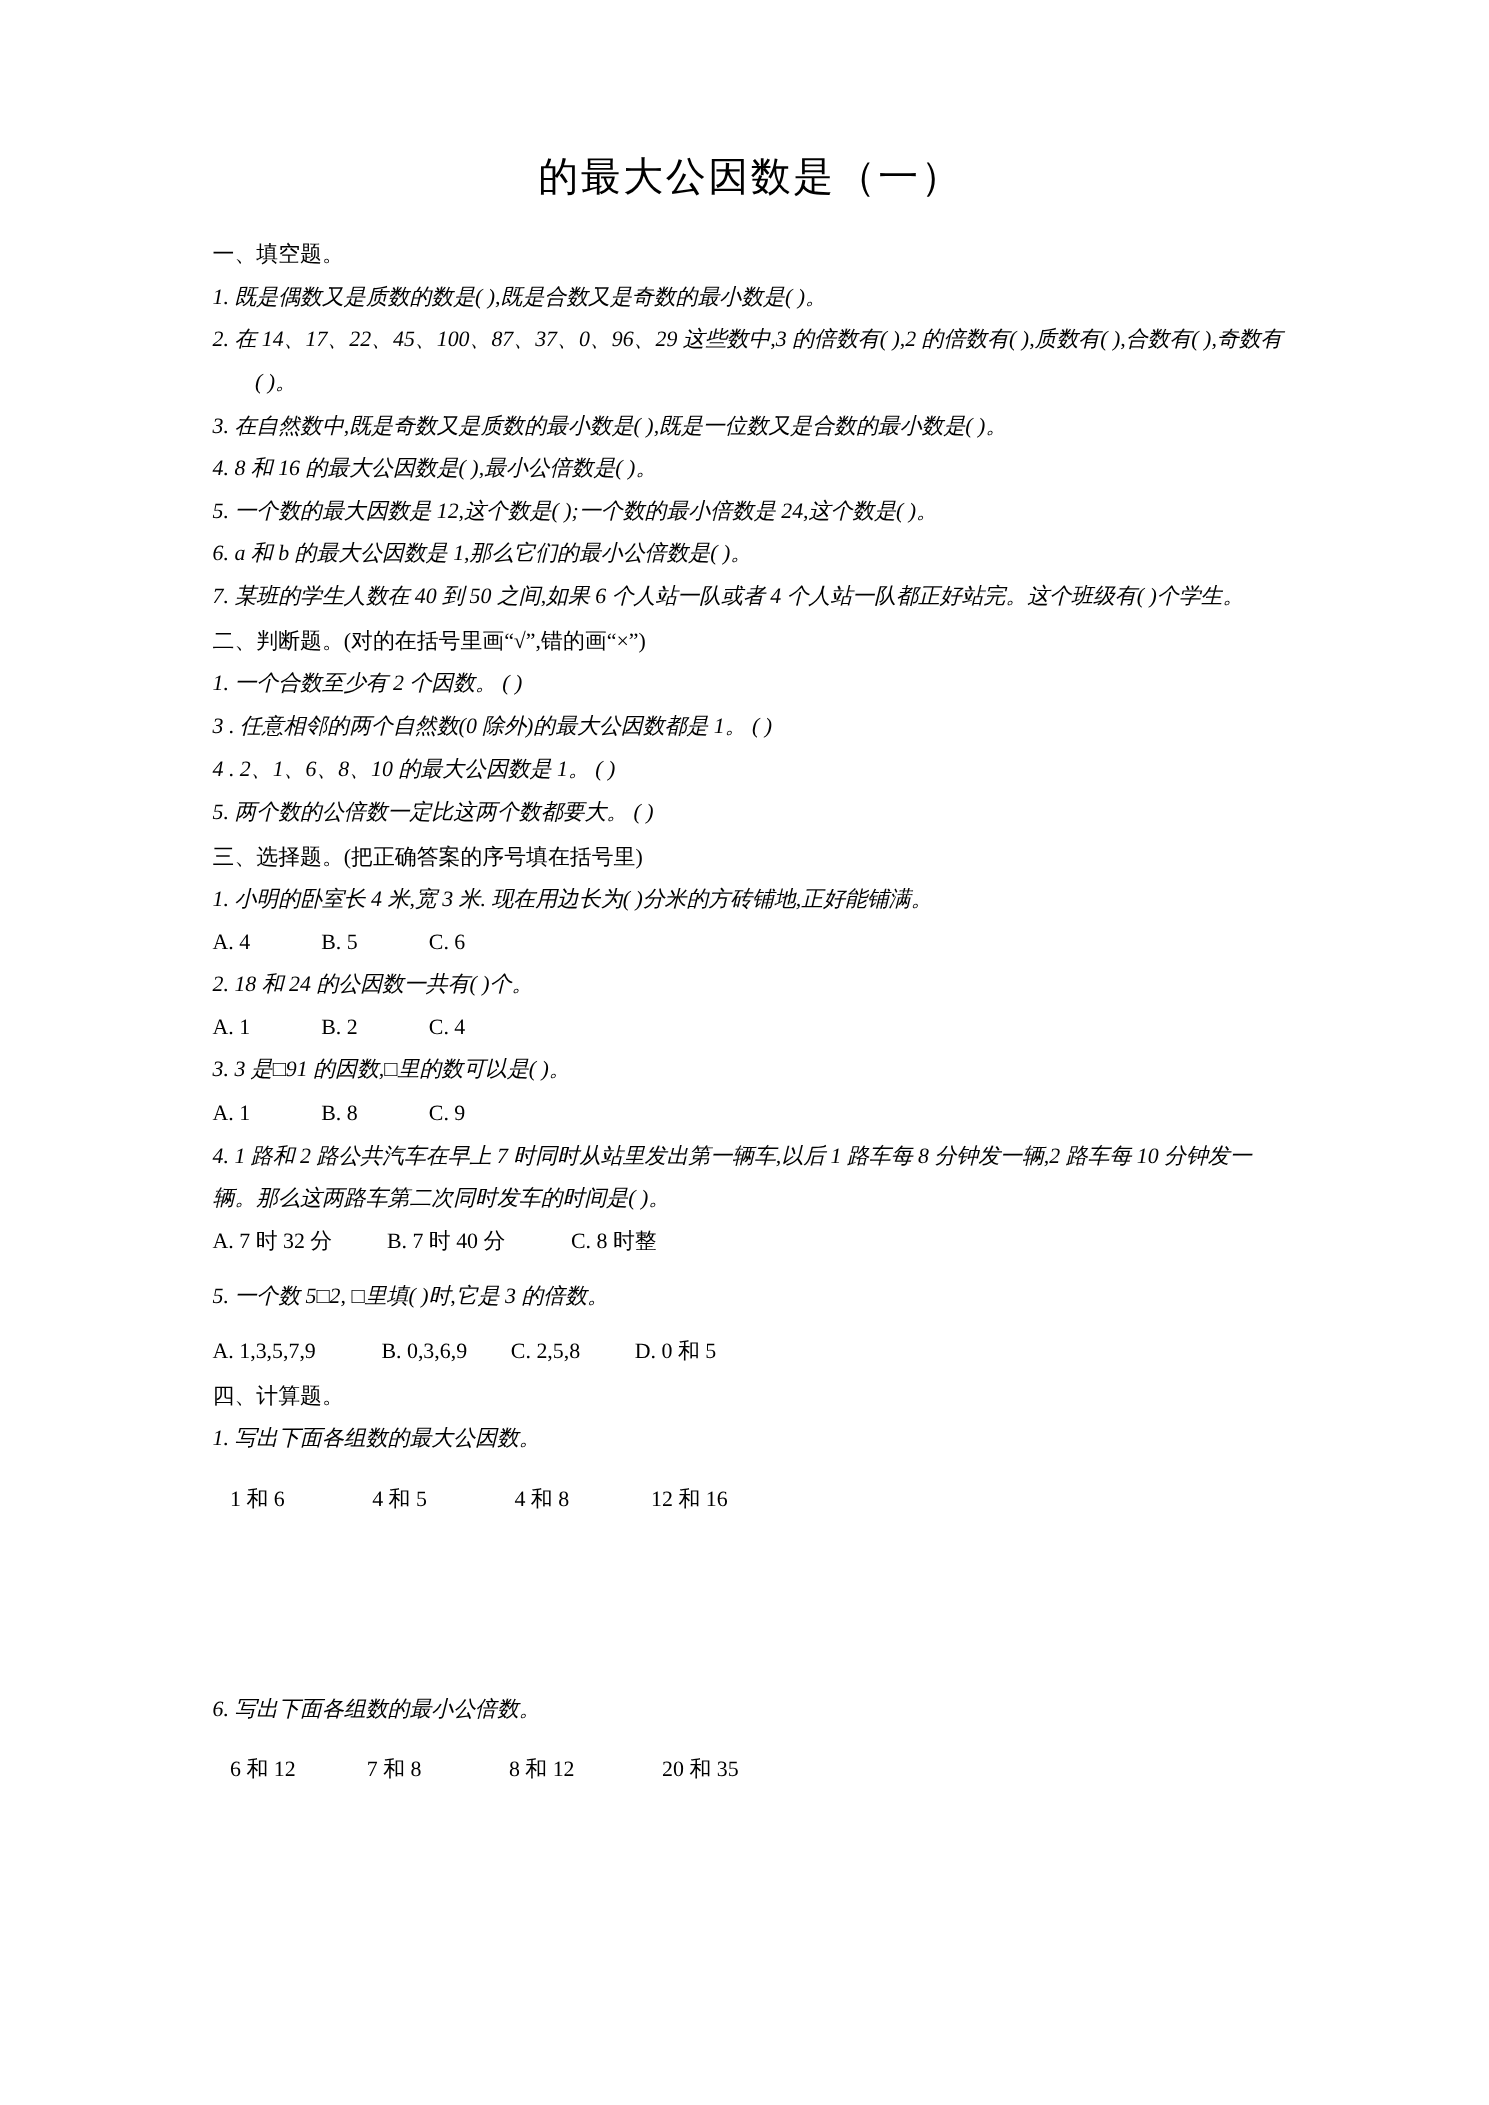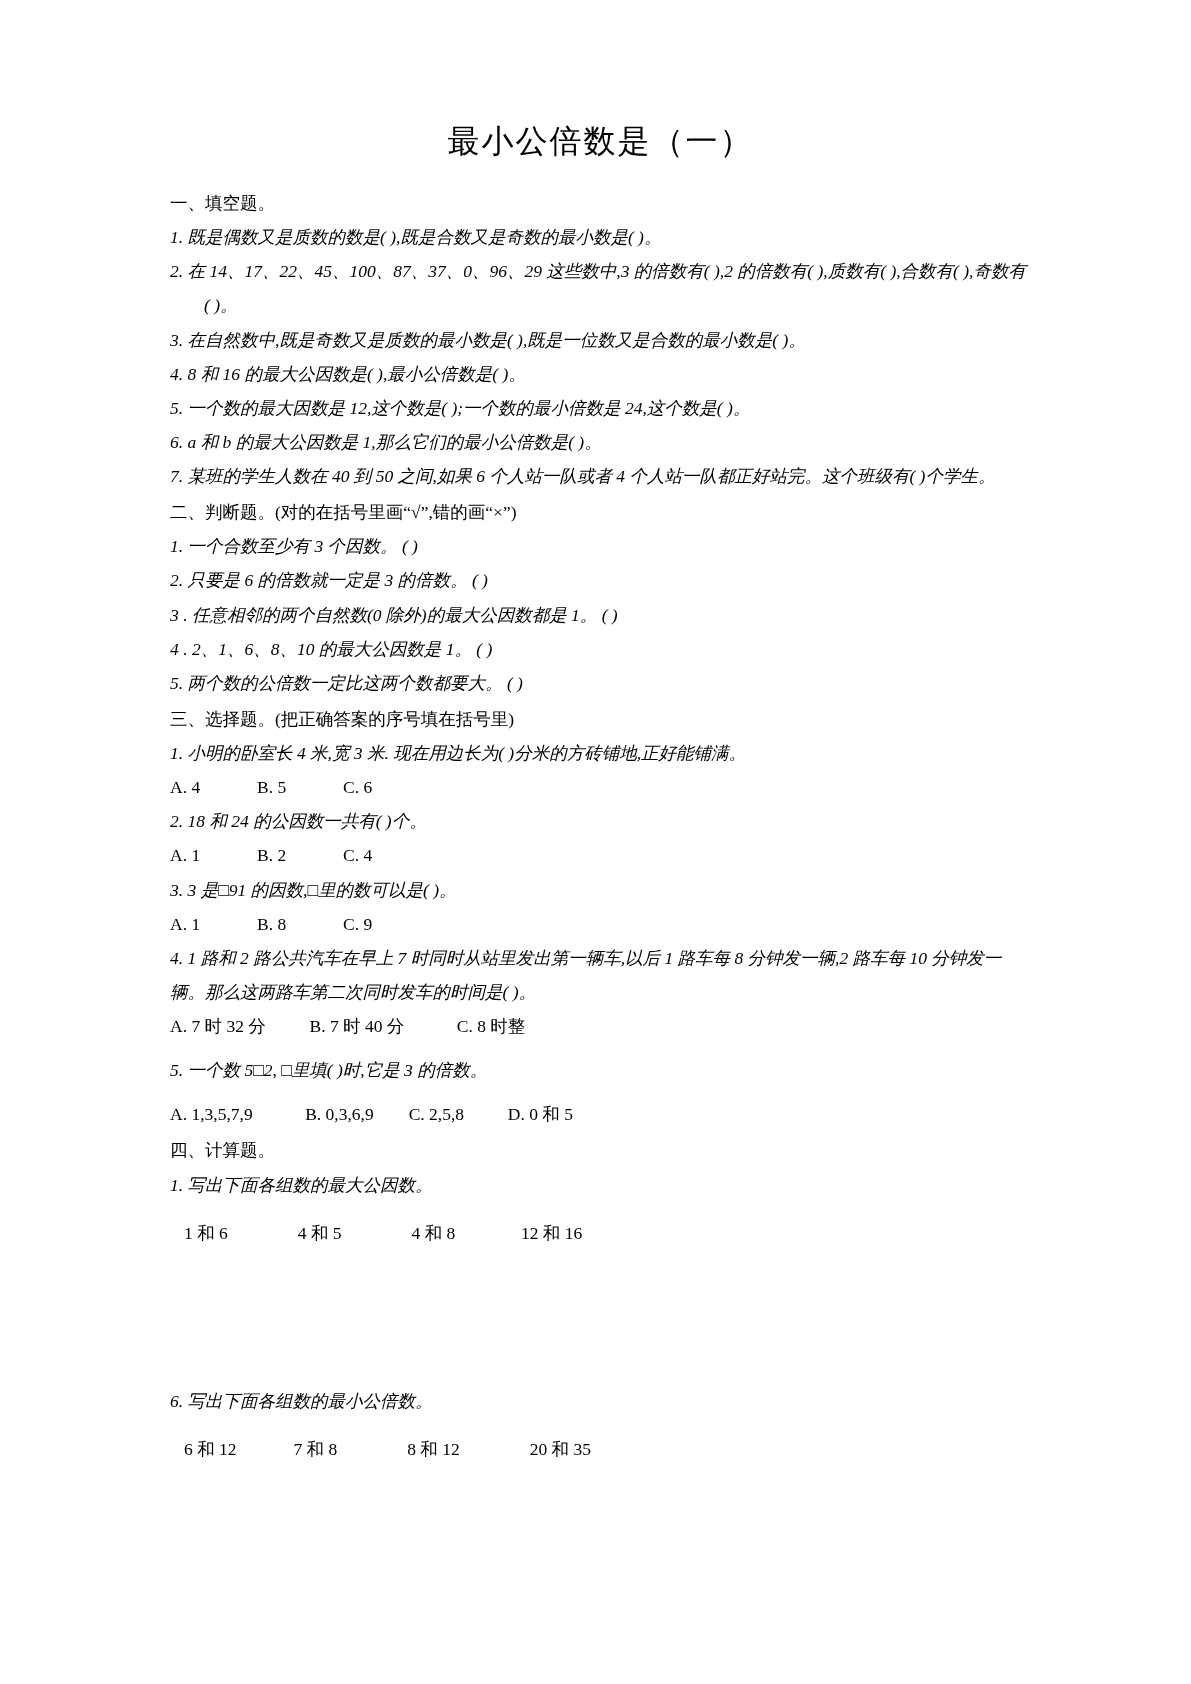--- a/index.html
+++ b/index.html
@@ -55,34 +55,33 @@
     line-height: 1.95;
     white-space: pre;
     margin: 14px;
   }
 </style>
 </head>
 <body>
 
 <div class="page">
 
-  <h1 class="doc-title">最小公倍数是（一）</h1>
+  <h1 class="doc-title">的最大公因数是（一）</h1>
 
   <div class="section-head">一、填空题。</div>
   <p class="q">1. 既是偶数又是质数的数是(        ),既是合数又是奇数的最小数是(        )。</p>
   <p class="q hang">2.  在 14、17、22、45、100、87、37、0、96、29 这些数中,3 的倍数有(              ),2 的倍数有(              ),质数有(              ),合数有(                ),奇数有(            )。</p>
   <p class="q hang">3.  在自然数中,既是奇数又是质数的最小数是(        ),既是一位数又是合数的最小数是(        )。</p>
   <p class="q">4. 8 和 16 的最大公因数是(         ),最小公倍数是(        )。</p>
   <p class="q">5. 一个数的最大因数是 12,这个数是(         );一个数的最小倍数是 24,这个数是(         )。</p>
   <p class="q">6. a 和 b 的最大公因数是 1,那么它们的最小公倍数是(         )。</p>
   <p class="q hang">7. 某班的学生人数在 40 到 50 之间,如果 6 个人站一队或者 4 个人站一队都正好站完。这个班级有(      )个学生。</p>
 
   <div class="section-head">二、判断题。(对的在括号里画“√”,错的画“×”)</div>
-  <p class="q">1.   一个合数至少有 3 个因数。   (        )</p>
-  <p class="q">2.   只要是 6 的倍数就一定是 3 的倍数。   (        )</p>
+  <p class="q">1.   一个合数至少有 2 个因数。   (        )</p>
   <p class="q">3 . 任意相邻的两个自然数(0 除外)的最大公因数都是 1。     (        )</p>
   <p class="q">4 . 2、1、6、8、10 的最大公因数是 1。  (        )</p>
   <p class="q">5. 两个数的公倍数一定比这两个数都要大。   (        )</p>
 
   <div class="section-head">三、选择题。(把正确答案的序号填在括号里)</div>
   <p class="q">1. 小明的卧室长 4 米,宽 3 米. 现在用边长为(       )分米的方砖铺地,正好能铺满。</p>
   <p class="opts">A. 4             B. 5             C. 6</p>
   <p class="q">2. 18 和 24 的公因数一共有(        )个。</p>
   <p class="opts">A. 1             B. 2             C. 4</p>
   <p class="q">3.  3 是□91 的因数,□里的数可以是(         )。</p>

